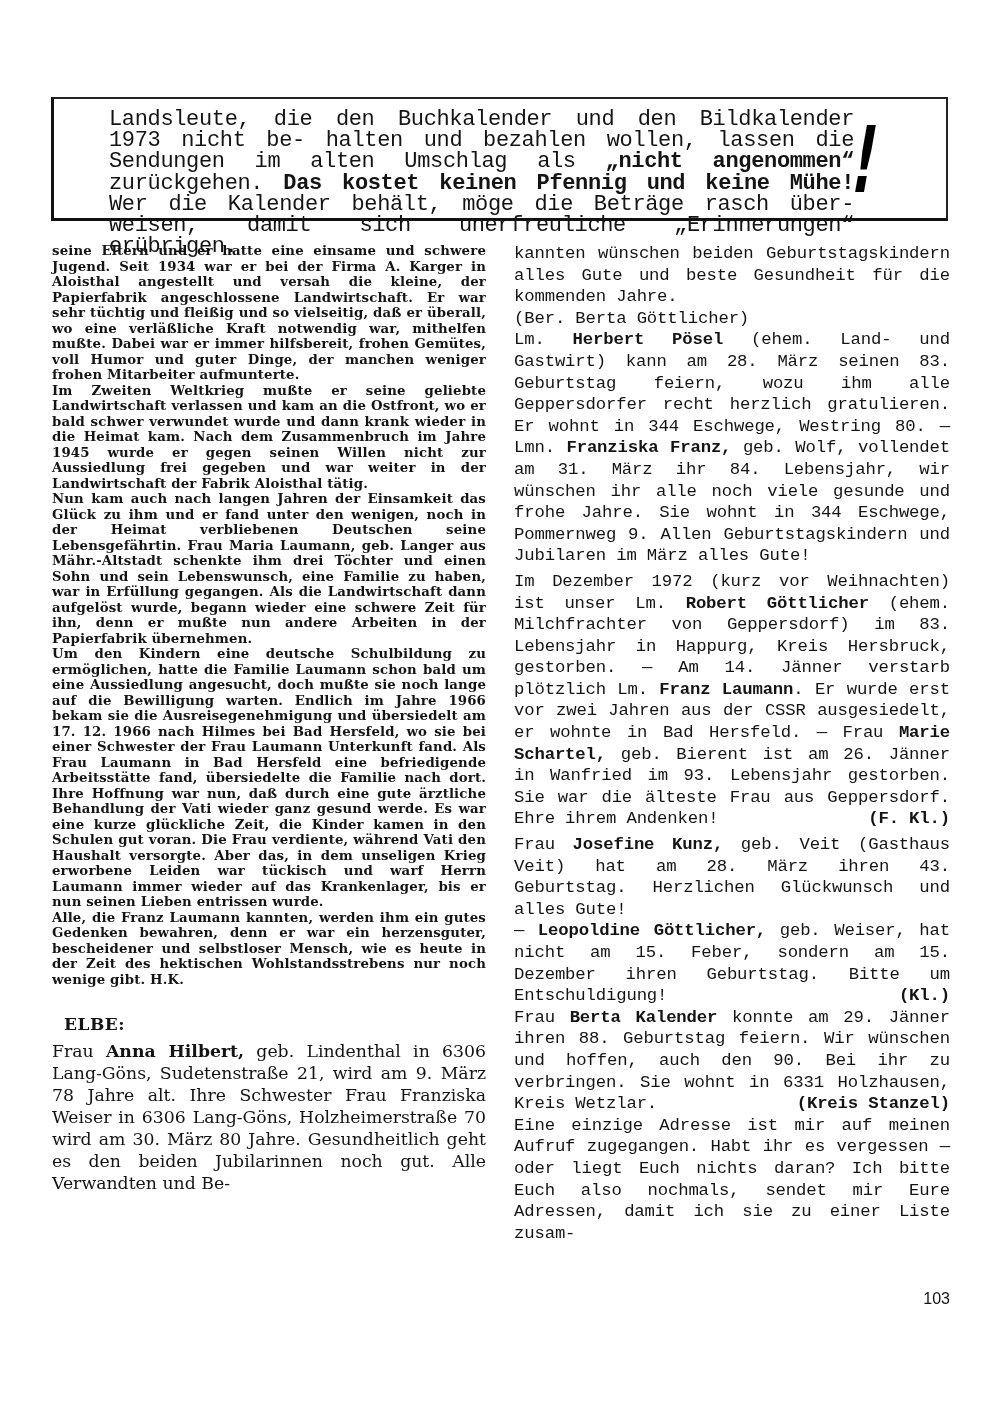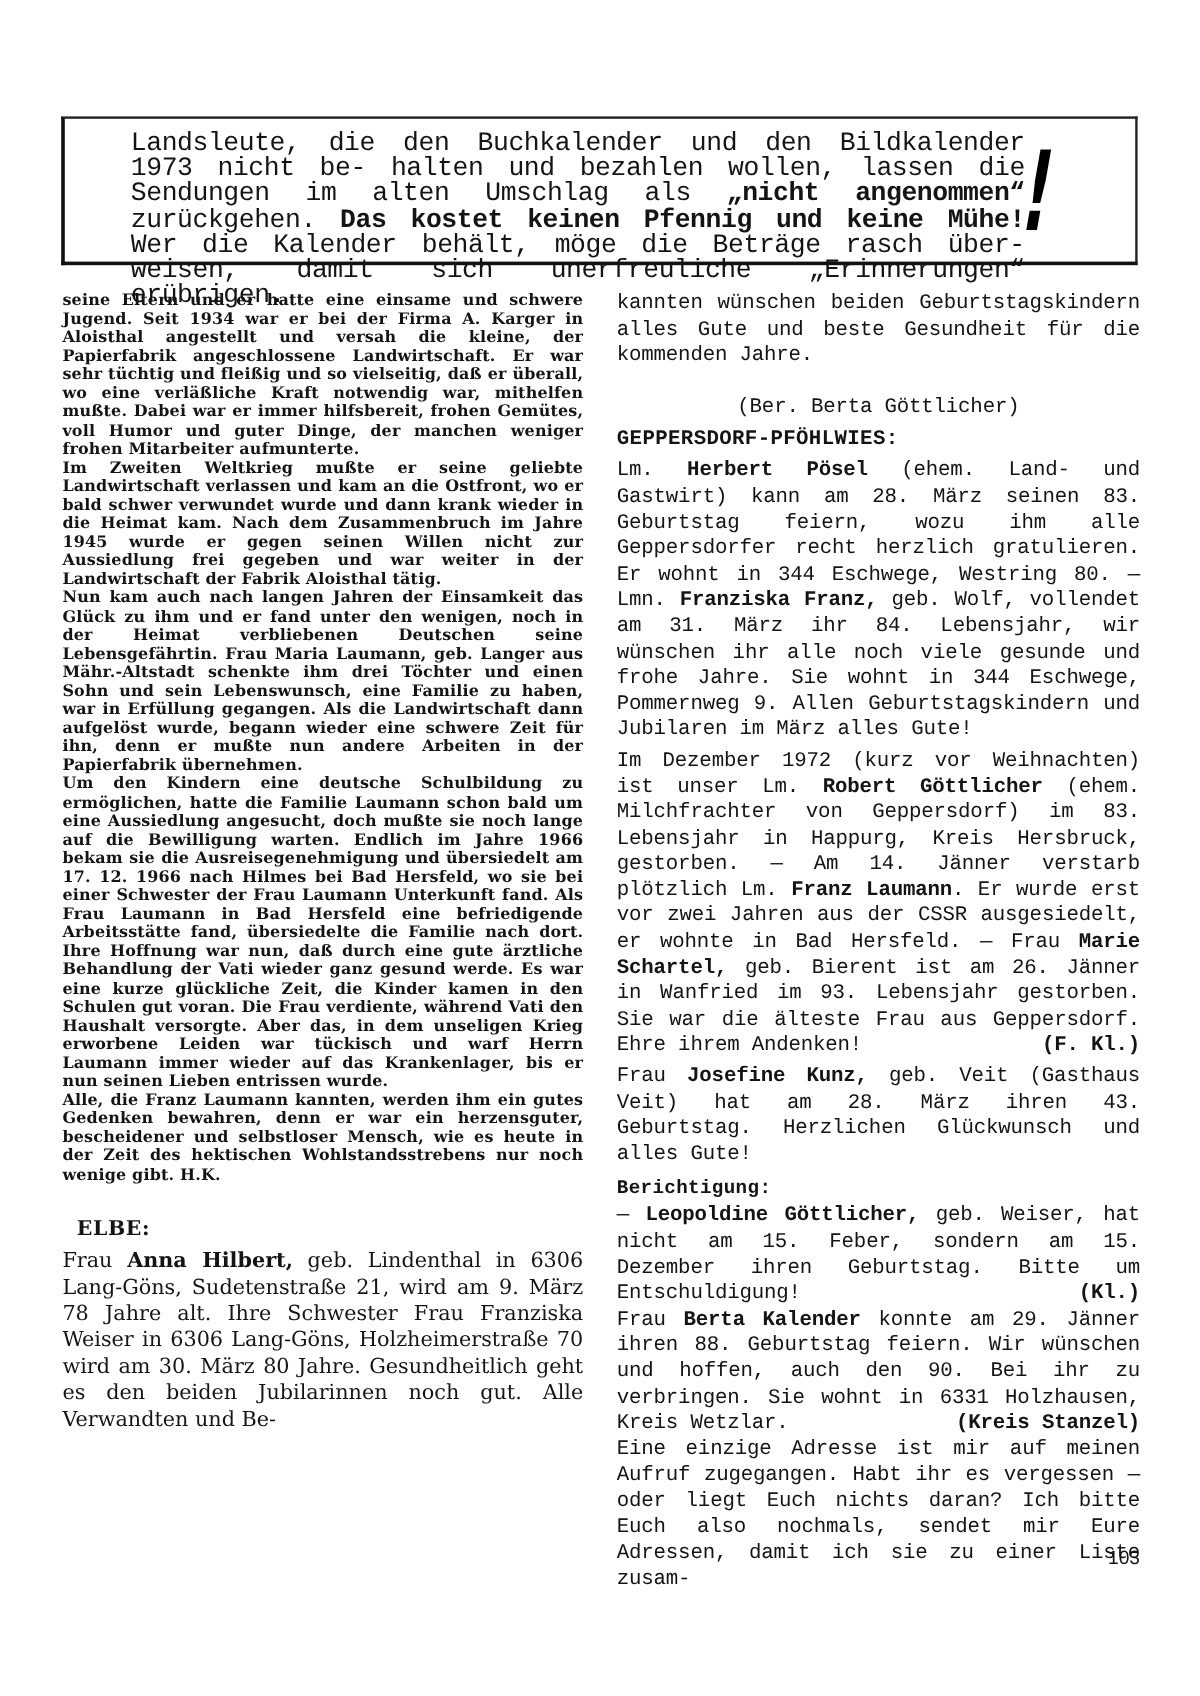--- a/index.html
+++ b/index.html
@@ -35,21 +35,21 @@
     position: absolute; left: 514px; top: 243px; width: 436px;
     font-family: Liberation Mono, monospace; font-size: 17.3px; line-height: 21.6px;
     text-align: justify; letter-spacing: -0.15px;
   }
   .col-right p { margin: 0; }
   .col-right .gap { margin-top: 4px; }
   .col-right h3 {
     margin: 6px 0 4px 0; font-size: 17.3px; font-weight: bold; letter-spacing: 0.3px; line-height: 22px;
   }
   .col-right .subh { font-size: 16px; margin: 6px 0 2px 0; }
-  .right { text-align: center; display: block; margin-top: 21px; }
+  .right { text-align: left; display: block; }
   .page-number {
     position: absolute; left: 900px; top: 1290px; width: 50px; text-align: right;
     font-family: Liberation Sans, sans-serif; font-size: 16px;
   }
 </style>
 </head>
 <body>
 
 <div class="notice-box">
   <div class="notice-text">
@@ -71,25 +71,23 @@
     <p>Alle, die Franz Laumann kannten, werden ihm ein gutes Gedenken bewahren, denn er war ein herzensguter, bescheidener und selbstloser Mensch, wie es heute in der Zeit des hektischen Wohlstandsstrebens nur noch wenige gibt. H.K.</p>
   </div>
   <h3>ELBE:</h3>
   <p class="large"><span>Frau </span><b>Anna Hilbert,</b><span> geb. Lindenthal in 6306 Lang-Göns, Sudetenstraße 21, wird am 9. März 78 Jahre alt. Ihre Schwester Frau Franziska Weiser in 6306 Lang-Göns, Holzheimerstraße 70 wird am 30. März 80 Jahre. Gesundheitlich geht es den beiden Jubilarinnen noch gut. Alle Verwandten und Be-</span></p>
 </div>
 
 <div class="col-right">
   <p>kannten wünschen beiden Geburtstagskindern alles Gute und beste Gesundheit für die kommenden Jahre.</p>
   <span class="right">(Ber. Berta Göttlicher)</span>
 
-  <h3>GEPPERSDORF-PFÖHLWIES:</h3>
   <p><span>Lm. </span><b>Herbert Pösel</b><span> (ehem. Land- und Gastwirt) kann am 28. März seinen 83. Geburtstag feiern, wozu ihm alle Geppersdorfer recht herzlich gratulieren. Er wohnt in 344 Eschwege, Westring 80. — Lmn. </span><b>Franziska Franz,</b><span> geb. Wolf, vollendet am 31. März ihr 84. Lebensjahr, wir wünschen ihr alle noch viele gesunde und frohe Jahre. Sie wohnt in 344 Eschwege, Pommernweg 9. Allen Geburtstagskindern und Jubilaren im März alles Gute!</span></p>
   <p class="gap"><span>Im Dezember 1972 (kurz vor Weihnachten) ist unser Lm. </span><b>Robert Göttlicher</b><span> (ehem. Milchfrachter von Geppersdorf) im 83. Lebensjahr in Happurg, Kreis Hersbruck, gestorben. — Am 14. Jänner verstarb plötzlich Lm. </span><b>Franz Laumann</b><span>. Er wurde erst vor zwei Jahren aus der CSSR ausgesiedelt, er wohnte in Bad Hersfeld. — Frau </span><b>Marie Schartel,</b><span> geb. Bierent ist am 26. Jänner in Wanfried im 93. Lebensjahr gestorben. Sie war die älteste Frau aus Geppersdorf. Ehre ihrem Andenken!</span> <b style="float:right">(F. Kl.)</b></p>
   <p class="gap"><span>Frau </span><b>Josefine Kunz,</b><span> geb. Veit (Gasthaus Veit) hat am 28. März ihren 43. Geburtstag. Herzlichen Glückwunsch und alles Gute!</span></p>
 
-  <h3 class="subh">Berichtigung:</h3>
   <p><span>— </span><b>Leopoldine Göttlicher,</b><span> geb. Weiser, hat nicht am 15. Feber, sondern am 15. Dezember ihren Geburtstag. Bitte um Entschuldigung!</span> <b style="float:right">(Kl.)</b></p>
 
   <p><span>Frau </span><b>Berta Kalender</b><span> konnte am 29. Jänner ihren 88. Geburtstag feiern. Wir wünschen und hoffen, auch den 90. Bei ihr zu verbringen. Sie wohnt in 6331 Holzhausen, Kreis Wetzlar.</span> <b style="float:right">(Kreis Stanzel)</b></p>
   <p>Eine einzige Adresse ist mir auf meinen Aufruf zugegangen. Habt ihr es vergessen — oder liegt Euch nichts daran? Ich bitte Euch also nochmals, sendet mir Eure Adressen, damit ich sie zu einer Liste zusam-</p>
 </div>
 
 <div class="page-number">103</div>
 
 </body></html>

